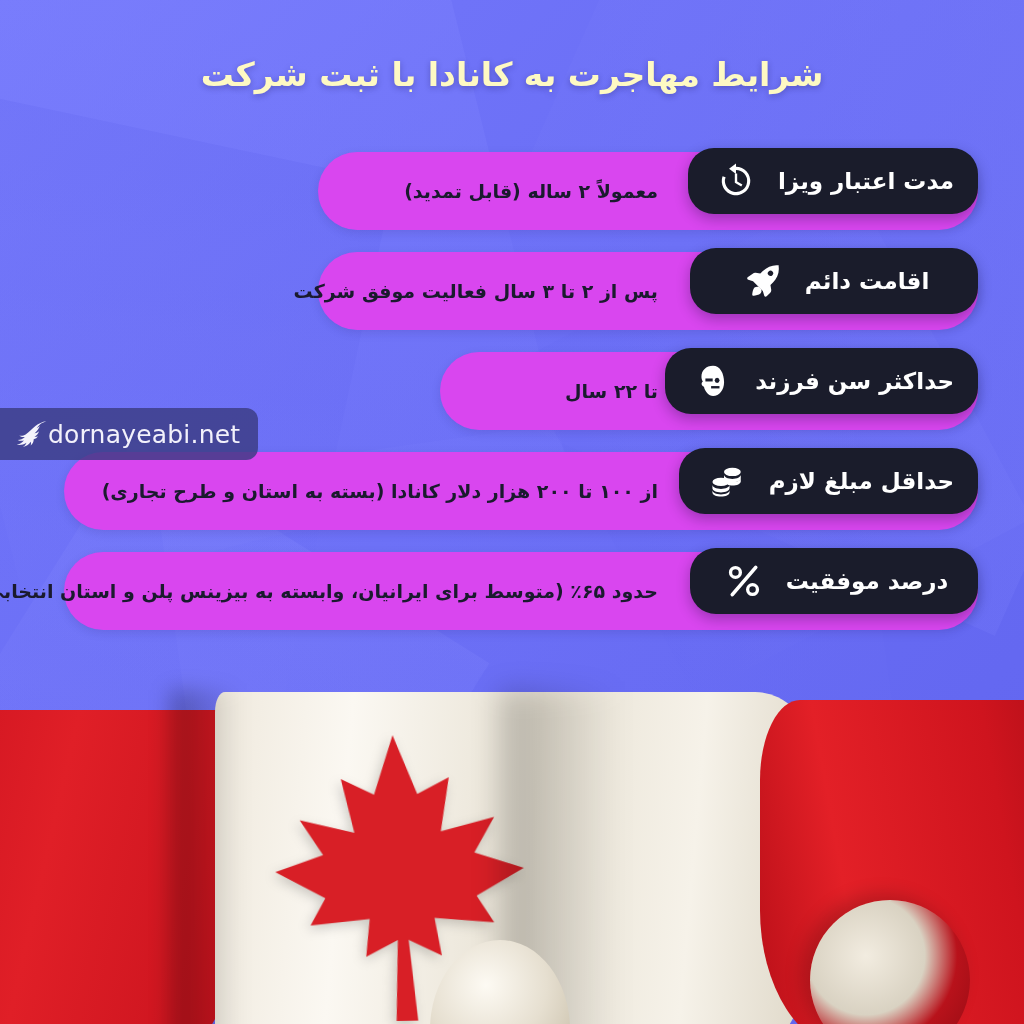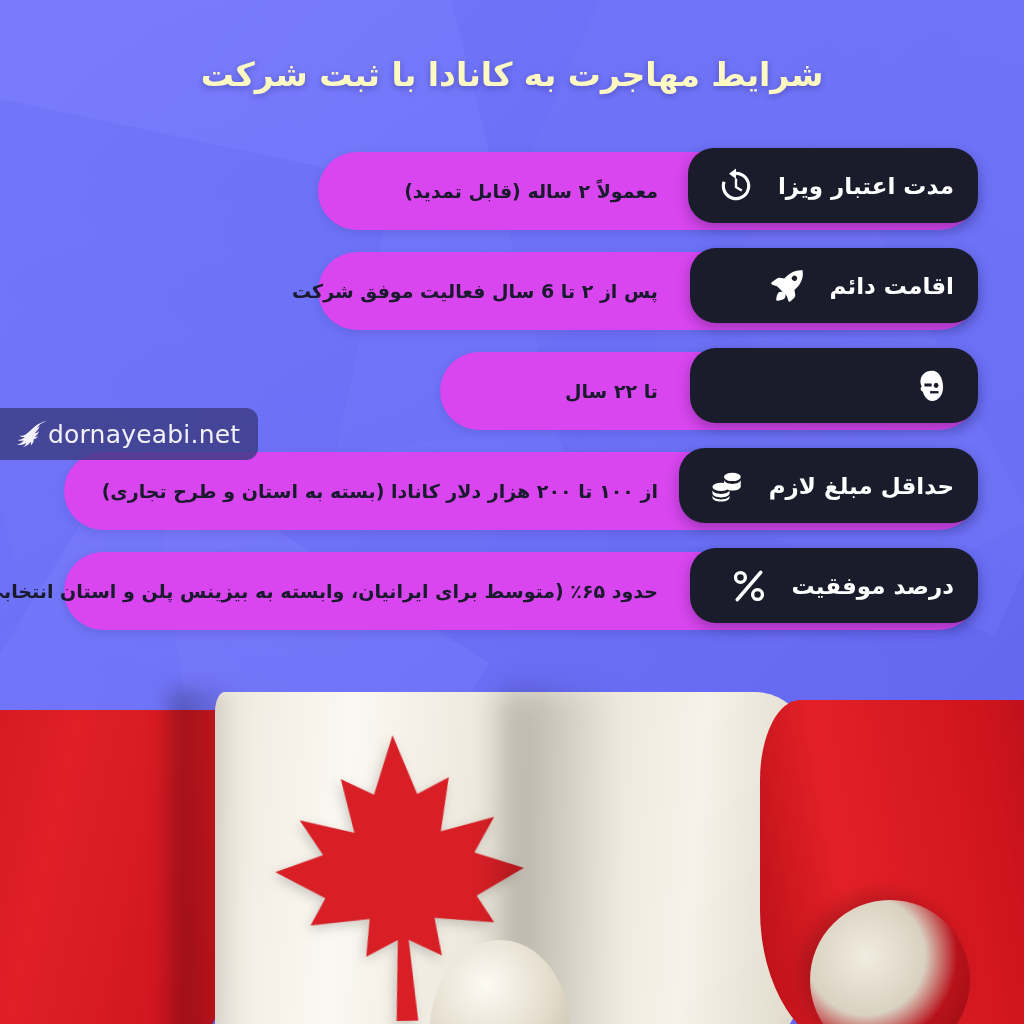--- a/index.html
+++ b/index.html
@@ -111,29 +111,29 @@
     display:flex;align-items:center;justify-content:flex-start;
     padding-right:320px;padding-left:34px;
     box-sizing:border-box;
     direction:rtl;
   }
   .light-text{
     color:#1a1a2e;font-size:19px;font-weight:700;
     white-space:nowrap;line-height:1.2;
   }
   .dark-pill{
-    position:absolute;right:46px;top:0;height:75px;
+    position:absolute;right:46px;top:0;height:66px;
     min-width:288px;
     background:#1a1c2b;
     border-radius:26px;
     display:flex;align-items:center;
     padding:0 24px 0 26px;
     box-sizing:border-box;
     box-shadow:0 5px 14px rgba(12,10,45,.30);
-    direction:rtl;gap:20px;
+    direction:rtl;gap:20px;justify-content:center;
   }
   .dark-label{
     color:#ffffff;font-size:23px;font-weight:700;white-space:nowrap;
   }
   .icon-box{
     width:44px;height:44px;flex:0 0 44px;
     display:flex;align-items:center;justify-content:center;
     color:#ffffff;
   }
   .icon-box svg{width:38px;height:38px;display:block;fill:#fff;}
@@ -207,39 +207,40 @@
           <svg viewBox="0 0 24 24" xmlns="http://www.w3.org/2000/svg" aria-hidden="true">
             <path d="M12 3a9 9 0 1 1-8.49 6.03l1.9.66A7 7 0 1 0 12 5v2.6L7.6 4.3 12 1z" fill="#fff"></path>
             <path d="M11.25 7.2h1.5v5.07l3.3 1.93-.76 1.3-4.04-2.36z" fill="#fff"></path>
           </svg>
         </span>
       </div>
     </div>
 
     <div class="row r1">
       <div class="light-pill">
-        <span class="light-text">پس از ۲ تا 6 سال فعالیت موفق شرکت</span>
+        <span class="light-text">پس از ۲ تا ۳ سال فعالیت موفق شرکت</span>
       </div>
       <div class="dark-pill">
         <span class="dark-label">اقامت دائم</span>
         <span class="icon-box">
           <svg viewBox="0 0 24 24" xmlns="http://www.w3.org/2000/svg" aria-hidden="true">
             <path d="M21.9 2.1c-3.4-.5-7.3.9-10 3.6l-1.6 1.6-2.9-.5c-.7-.1-1.4.1-1.9.6L2.3 9.7c-.5.5-.3 1.3.4 1.5l3 .9 6.2 6.2.9 3c.2.7 1 .9 1.5.4l2.3-2.3c.5-.5.7-1.2.6-1.9l-.5-2.9 1.6-1.6c2.7-2.7 4.1-6.6 3.6-10zM15.6 8.4a1.7 1.7 0 1 1 2.4-2.4 1.7 1.7 0 0 1-2.4 2.4z" fill="#fff"></path>
             <path d="M6.6 16.1c-.9.9-1.3 3.3-1.4 4.2-.1.6.4 1.1 1 1 .9-.1 3.3-.5 4.2-1.4.9-1 .9-2.5 0-3.4-1-1-2.5-1-3.8-.4z" fill="#fff"></path>
           </svg>
         </span>
       </div>
     </div>
 
 
     <div class="row r3">
       <div class="light-pill">
         <span class="light-text">تا ۲۲ سال</span>
       </div>
       <div class="dark-pill">
+        <span class="dark-label">حداکثر سن فرزند</span>
         <span class="icon-box">
           <svg viewBox="0 0 24 24" xmlns="http://www.w3.org/2000/svg" aria-hidden="true">
             <path d="M12 2.4c-4.4 0-7.3 3-7.3 6.9 0 1.2.3 2.1.9 3-.5.3-.8.9-.8 1.5 0 .9.6 1.6 1.5 1.8.5 2.7 2.9 5.9 5.8 5.9 3.8 0 6.9-3.8 6.9-8.7 0-5.6-2.6-10.4-7-10.4z" fill="#fff"></path>
             <ellipse cx="14.6" cy="11.6" rx="1.5" ry="1.6" fill="#1a1c2b"></ellipse>
             <path d="M7.2 10.4h4.6v1.9H7.2z" fill="#1a1c2b"></path>
             <path d="M10.8 15.2h5.3v1.5h-5.3z" fill="#1a1c2b"></path>
           </svg>
         </span>
       </div>
     </div>

